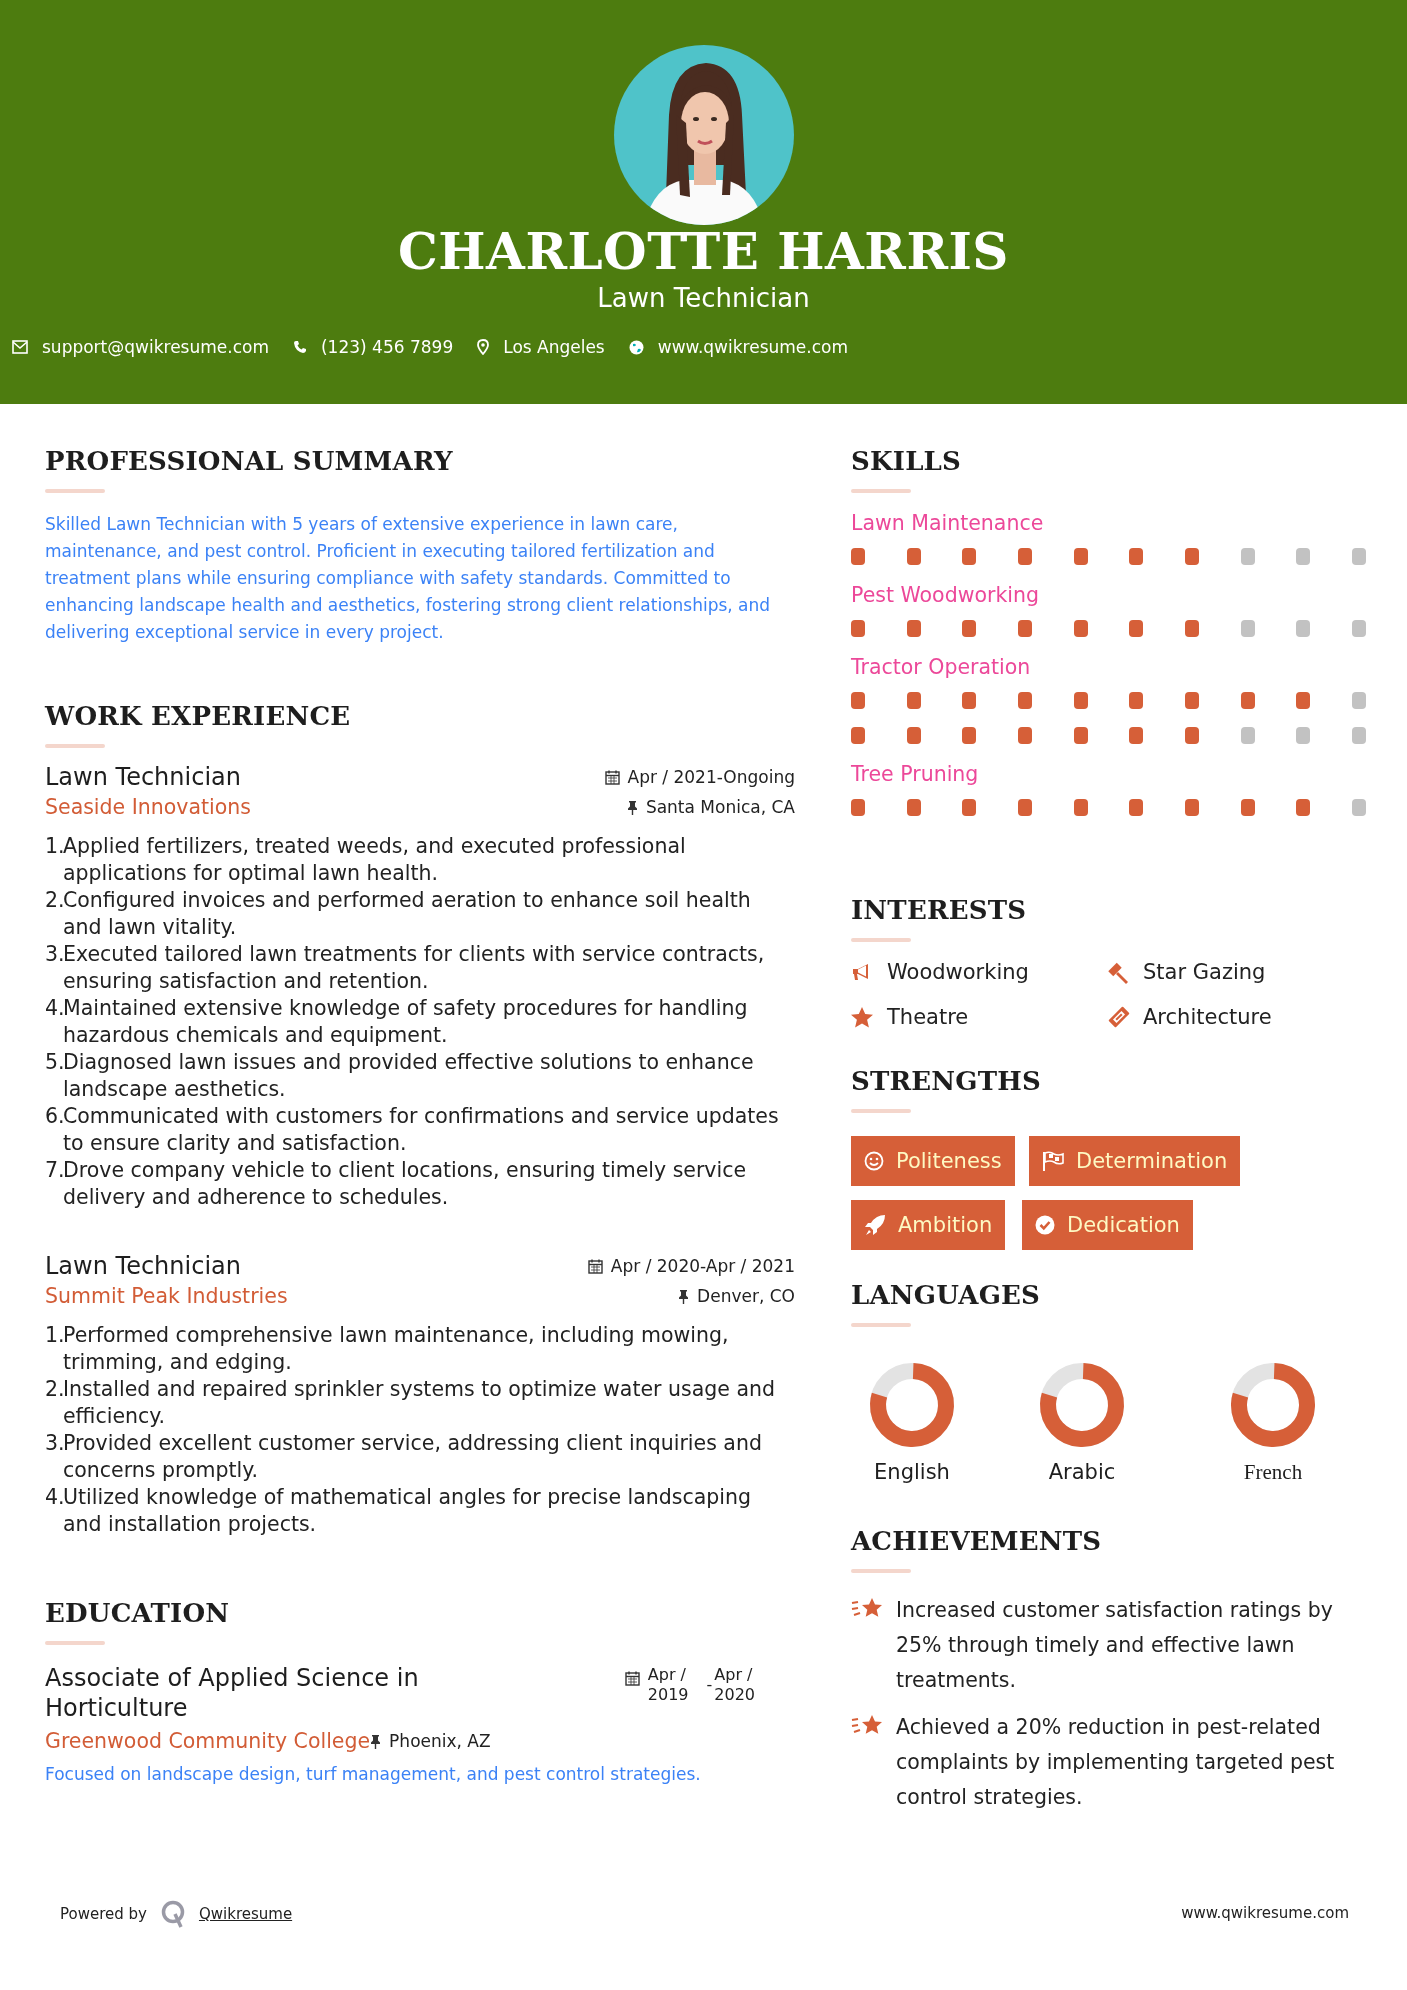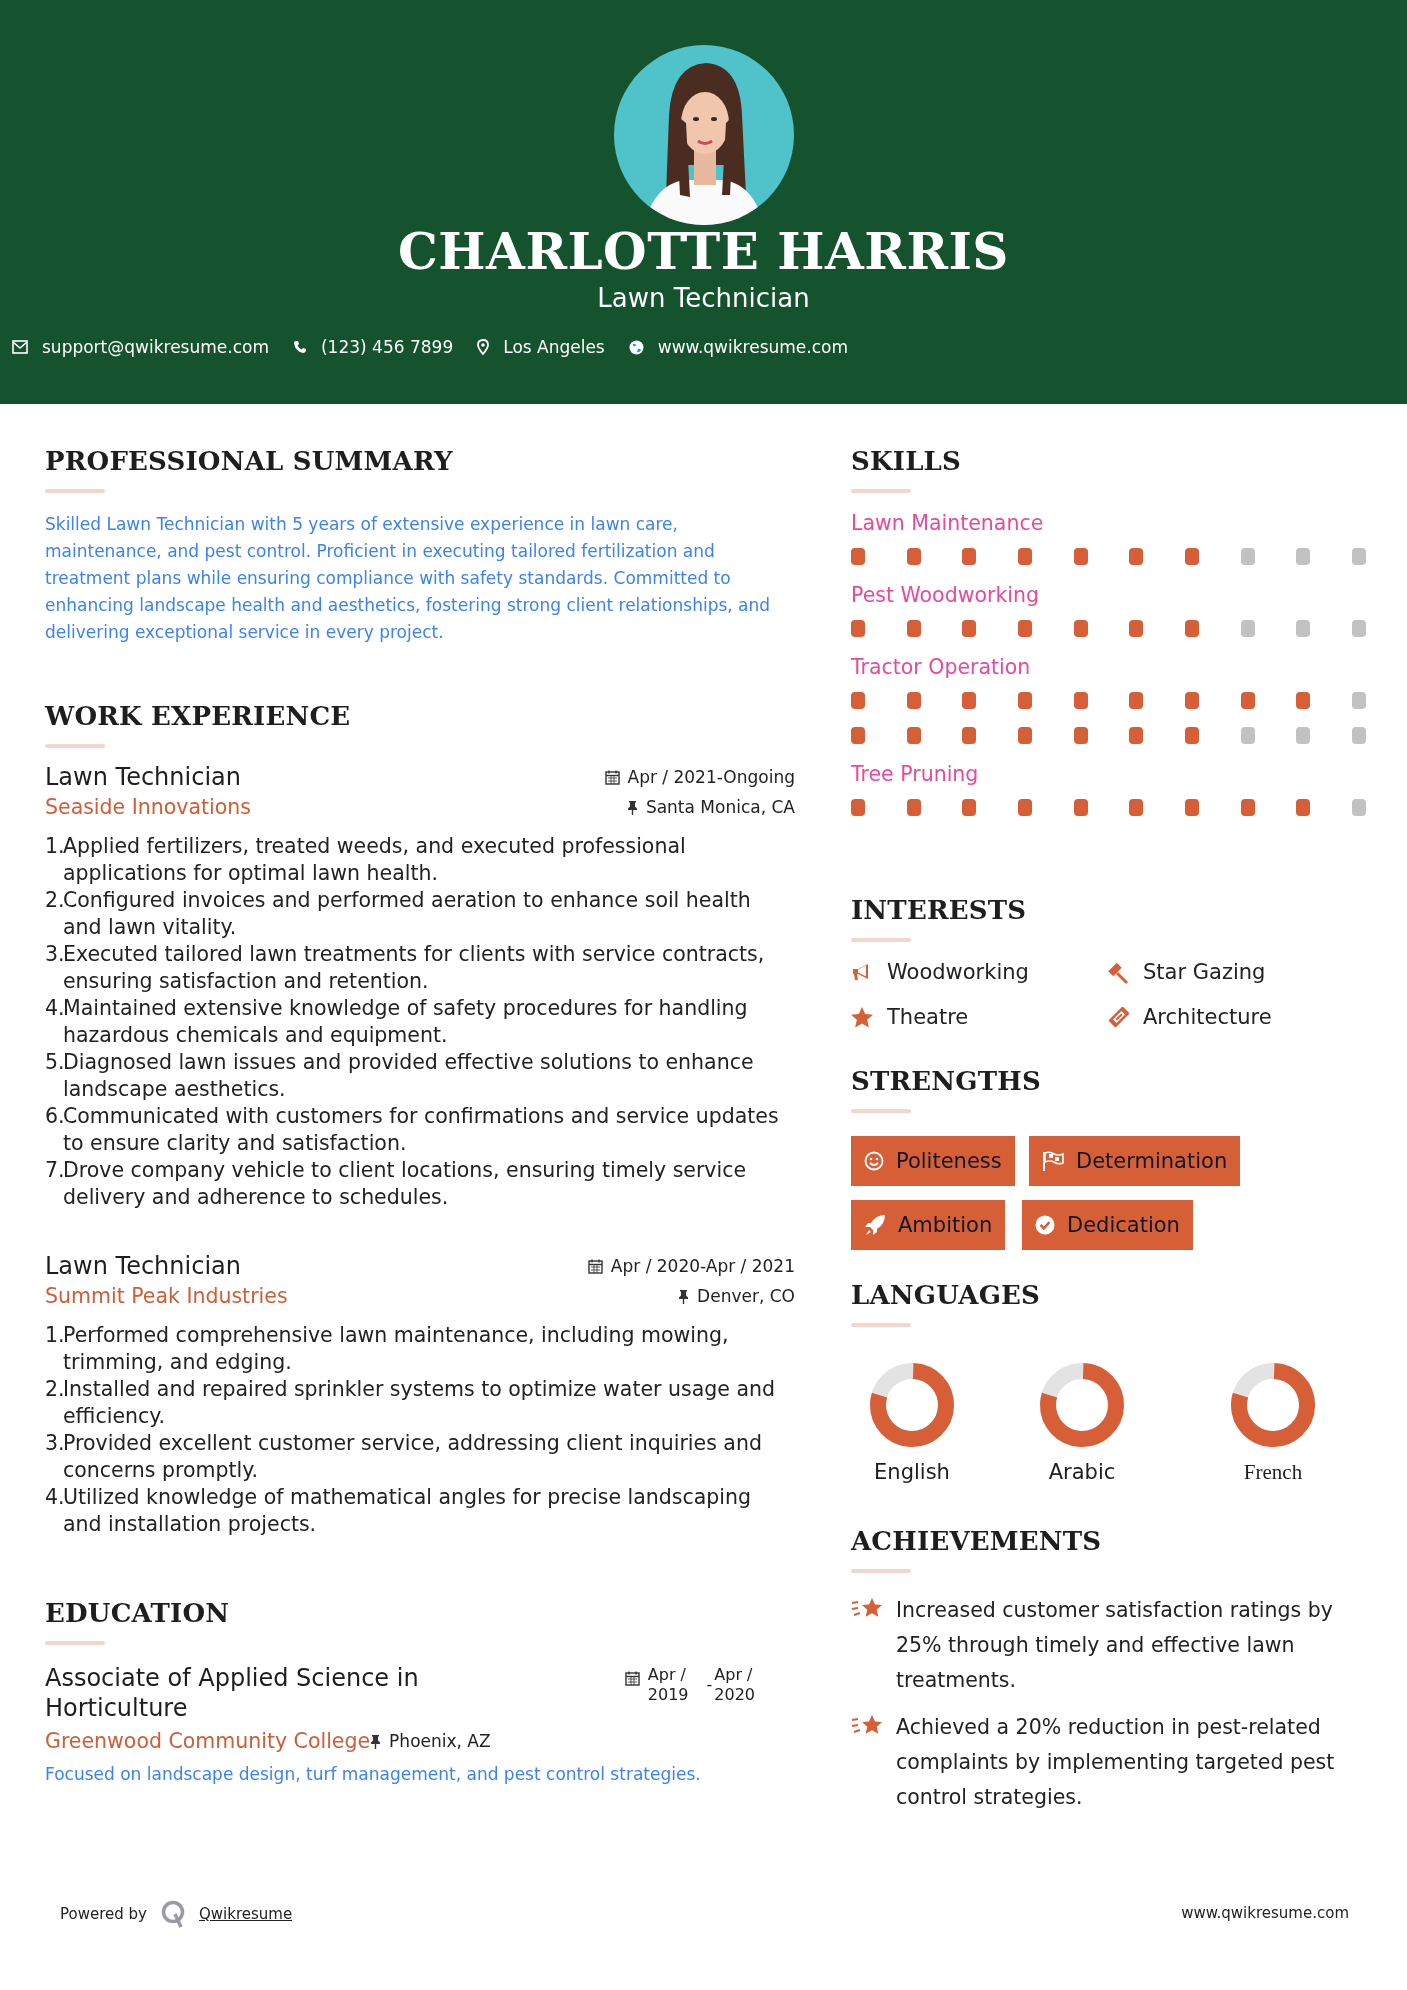--- a/index.html
+++ b/index.html
@@ -1,18 +1,18 @@
 <!DOCTYPE html>
 <html><head>
 <meta charset="utf-8">
 <style>
 *{box-sizing:border-box;margin:0;padding:0}
 html,body{width:1407px;height:1990px;background:#fff;overflow:hidden}
 body{position:relative;font-family:"DejaVu Sans","Liberation Sans",sans-serif;color:#222}
-.header{position:absolute;left:0;top:0;width:1407px;height:404px;background:#14532d}
+.header{position:absolute;left:0;top:0;width:1407px;height:404px;background:#4d7c0f}
 .photo{position:absolute;left:614px;top:45px;width:180px;height:180px;border-radius:50%;background:#4fc3c9;overflow:hidden}
 .name{position:absolute;left:0;width:1407px;top:222px;text-align:center;color:#fff;font-family:"DejaVu Serif","Liberation Serif",serif;font-weight:bold;font-size:50px;letter-spacing:0.5px}
 .title{position:absolute;left:0;width:1407px;top:283px;text-align:center;color:#fff;font-size:26px}
 .contacts{position:absolute;left:0;width:1407px;top:337px;display:flex;justify-content:flex-start;align-items:center;color:#fff;font-size:17px}
 .contacts .ci{display:flex;align-items:center;margin:0 12px}
 .contacts .ic{margin-right:14px;display:inline-flex}
 .h2{font-family:"DejaVu Serif","Liberation Serif",serif;font-weight:bold;font-size:26px;color:#1e1e1e;letter-spacing:0.2px}
 .bar{width:60px;height:4px;background:#f4d6cc;border-radius:2px;margin-top:13px}
 .sec{position:absolute}
 .left{left:45px;width:750px}
@@ -24,21 +24,21 @@
 .meta .ic{margin-right:8px;display:inline-flex}
 ol.bul{list-style:none;font-size:20.5px;line-height:27px;color:#222}
 ol.bul li{display:flex}
 ol.bul li .n{width:18px;flex:none}
 .skill-name{font-size:20.5px;color:#ec4899}
 .dots{display:flex;justify-content:space-between;width:515px;margin-top:13px}
 .dot{width:14px;height:17px;border-radius:4px;background:#d65f38}
 .dot.off{background:#c2c2c2}
 .interest{display:flex;align-items:center;font-size:21px;position:absolute}
 .interest .ic{width:32px;display:inline-flex;margin-right:4px}
-.tag{position:absolute;height:50px;background:#d65f38;color:#0f172a;font-size:21px;display:flex;align-items:center;padding:0 13px}
+.tag{position:absolute;height:50px;background:#d65f38;color:#fef9c3;font-size:21px;display:flex;align-items:center;padding:0 13px}
 .tag .ic{display:inline-flex;margin-right:12px}
 .lang{position:absolute;text-align:center;width:110px}
 .lang .lbl{font-size:21px;margin-top:10px;color:#1e1e1e}
 .ach{display:flex;font-size:20.5px;line-height:35px;color:#222}
 .ach .ic{width:45px;flex:none;padding-top:4px}
 .footer{position:absolute;top:1900px;font-size:15px;color:#222}
 </style>
 </head>
 <body>
 

